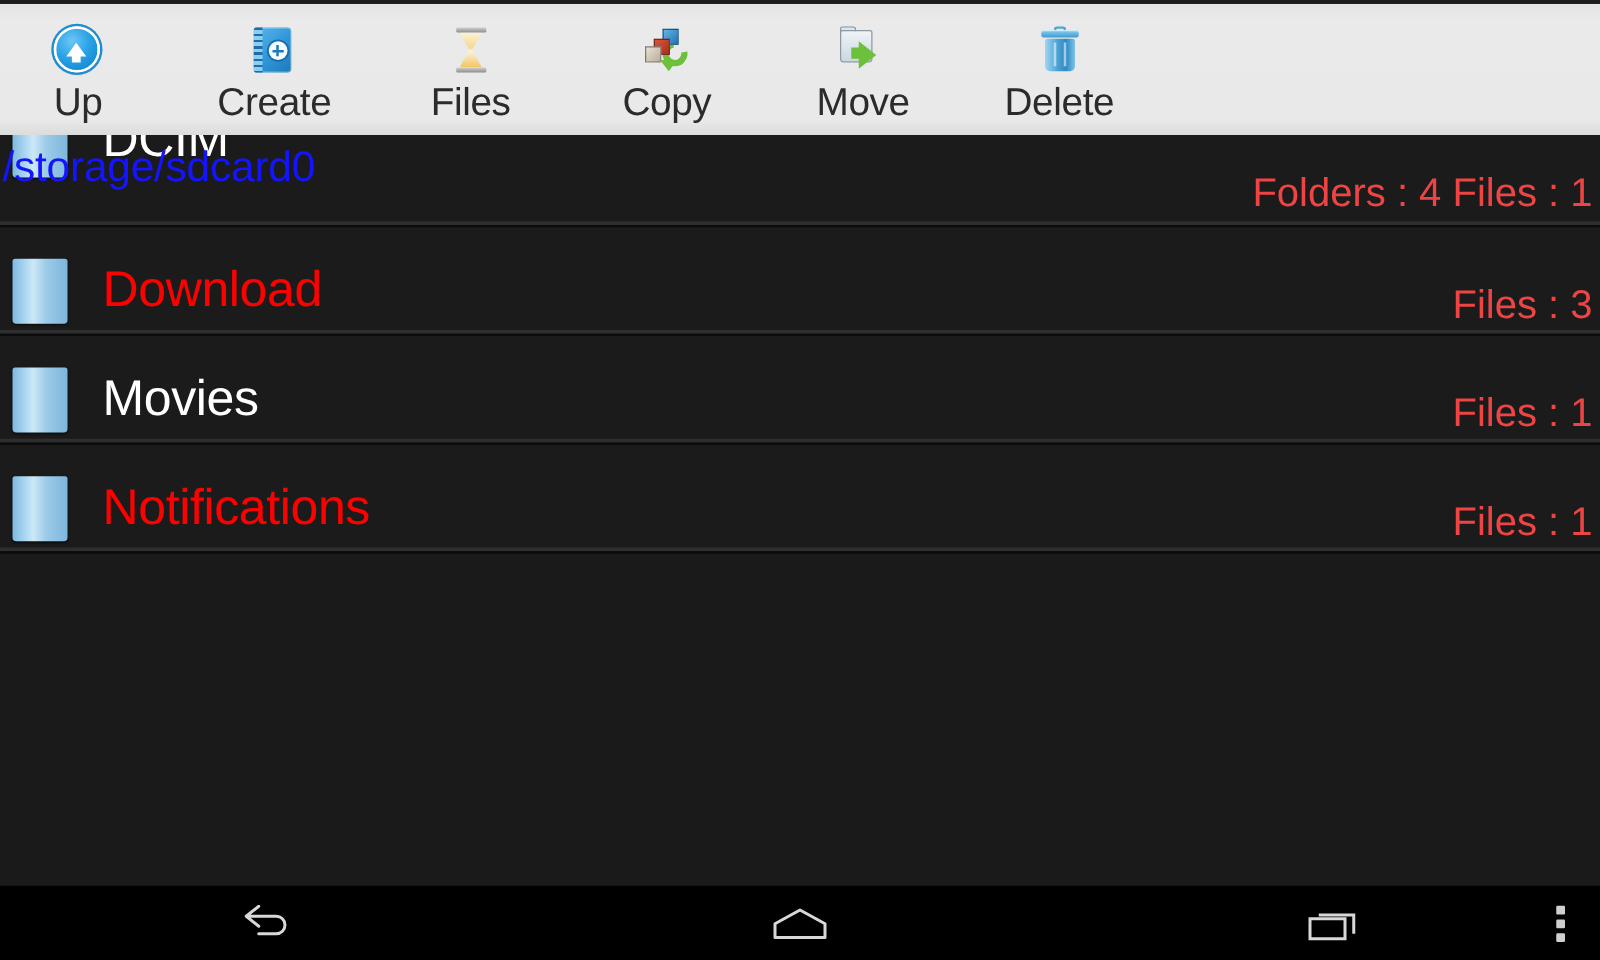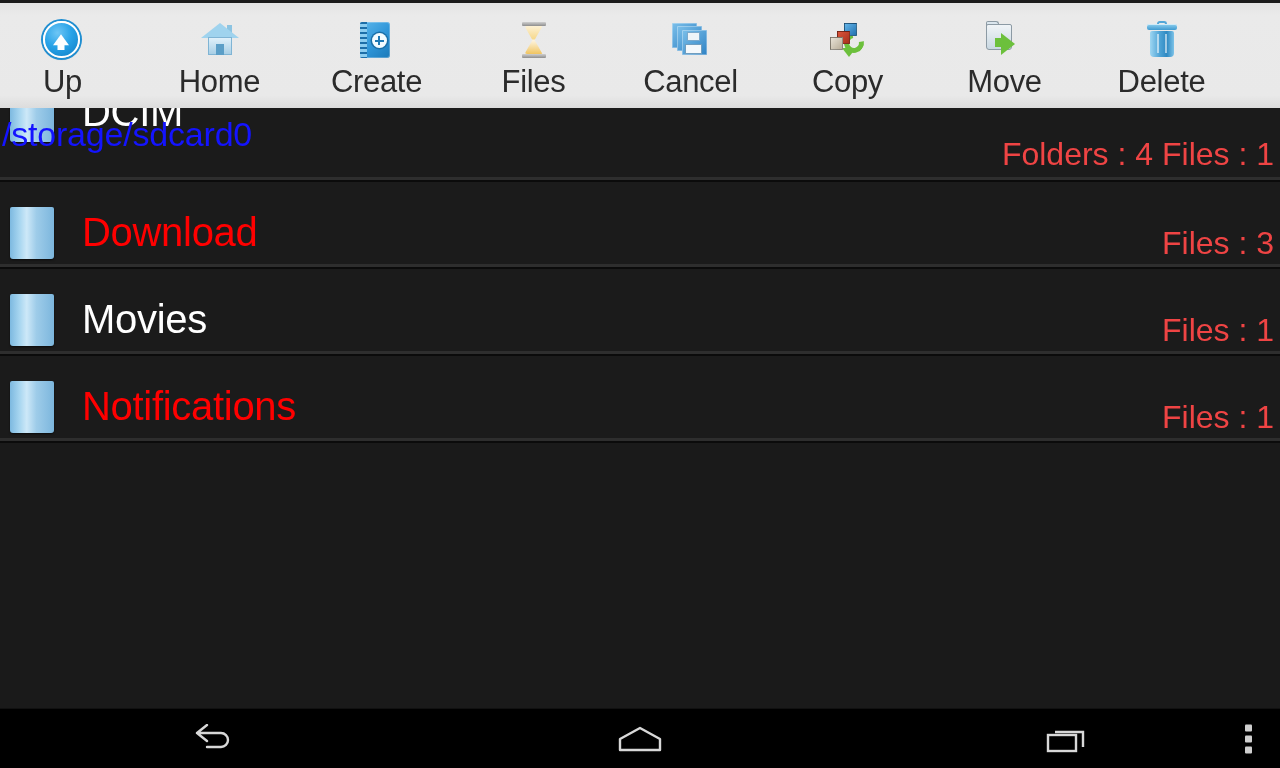--- a/index.html
+++ b/index.html
@@ -265,31 +265,20 @@
 
   <div class="toolbar">
 
     <div class="tb-btn">
       <div class="tb-icon">
         <div class="ico-up"></div>
       </div>
       <div class="tb-label">Up</div>
     </div>
 
-    <div class="tb-btn">
-      <div class="tb-icon">
-        <div class="ico-home">
-            <div class="chim"></div>
-            <div class="roof"></div>
-            <div class="body"></div>
-            <div class="door"></div>
-          </div>
-      </div>
-      <div class="tb-label">Home</div>
-    </div>
 
     <div class="tb-btn">
       <div class="tb-icon">
         <div class="ico-create">
             <div class="book"></div>
             <div class="spine"></div>
             <div class="plus"></div>
           </div>
       </div>
       <div class="tb-label">Create</div>
@@ -299,32 +288,20 @@
       <div class="tb-icon">
         <div class="ico-sort">
             <div class="cap-t"></div>
             <div class="glass"></div>
             <div class="cap-b"></div>
           </div>
       </div>
       <div class="tb-label">Files</div>
     </div>
 
-    <div class="tb-btn">
-      <div class="tb-icon">
-        <div class="ico-cancel">
-          <div class="fl fl1"></div>
-            <div class="fl fl2"></div>
-            <div class="fl fl3"></div>
-          <div class="shut"></div>
-            <div class="lbl"></div>
-        </div>
-      </div>
-      <div class="tb-label">Cancel</div>
-    </div>
 
     <div class="tb-btn">
       <div class="tb-icon">
         <div class="ico-copy">
           <div class="ring"></div>
             <div class="rtip"></div>
           <div class="sq sq3"></div>
             <div class="sq sq2"></div>
             <div class="sq sq1"></div>
         </div>

